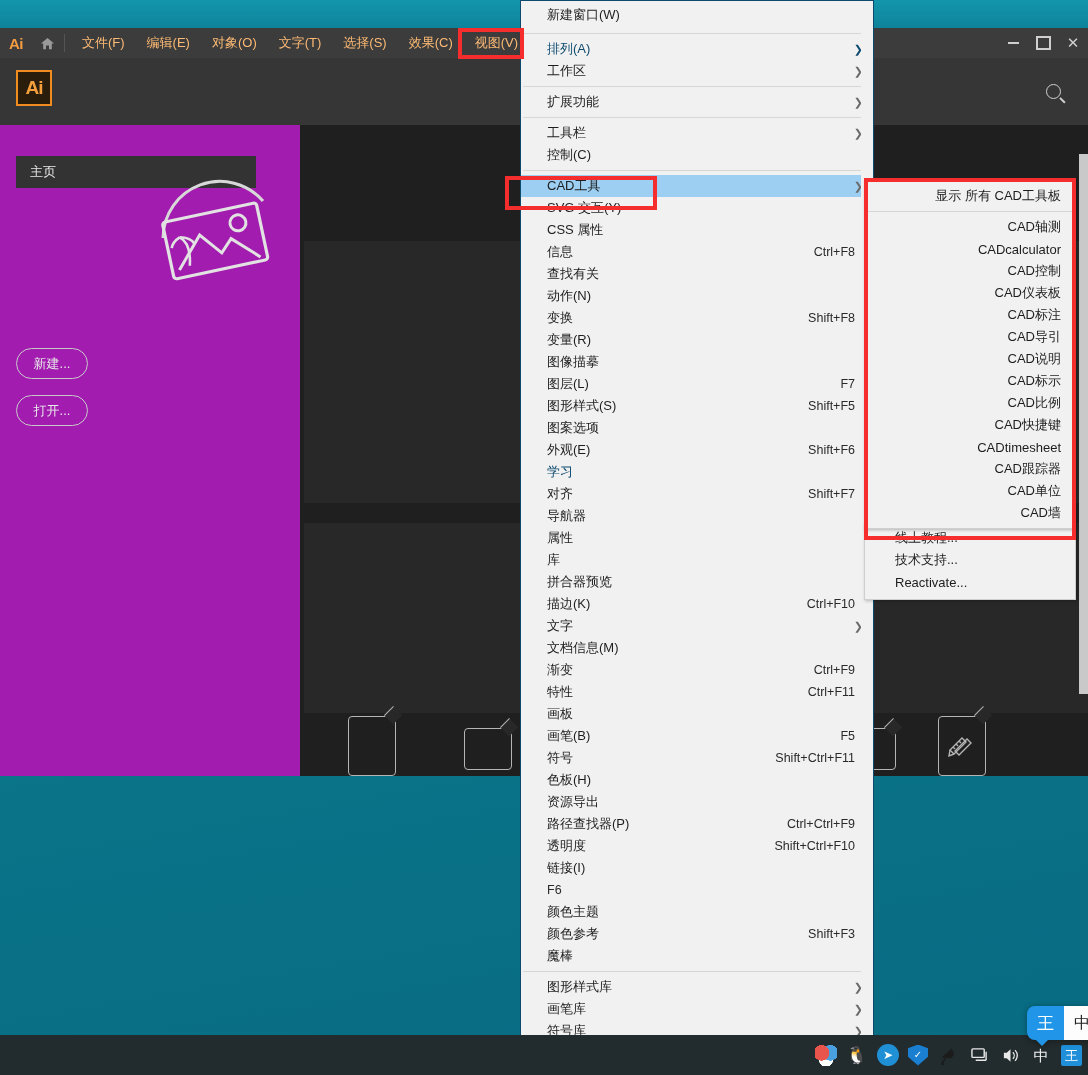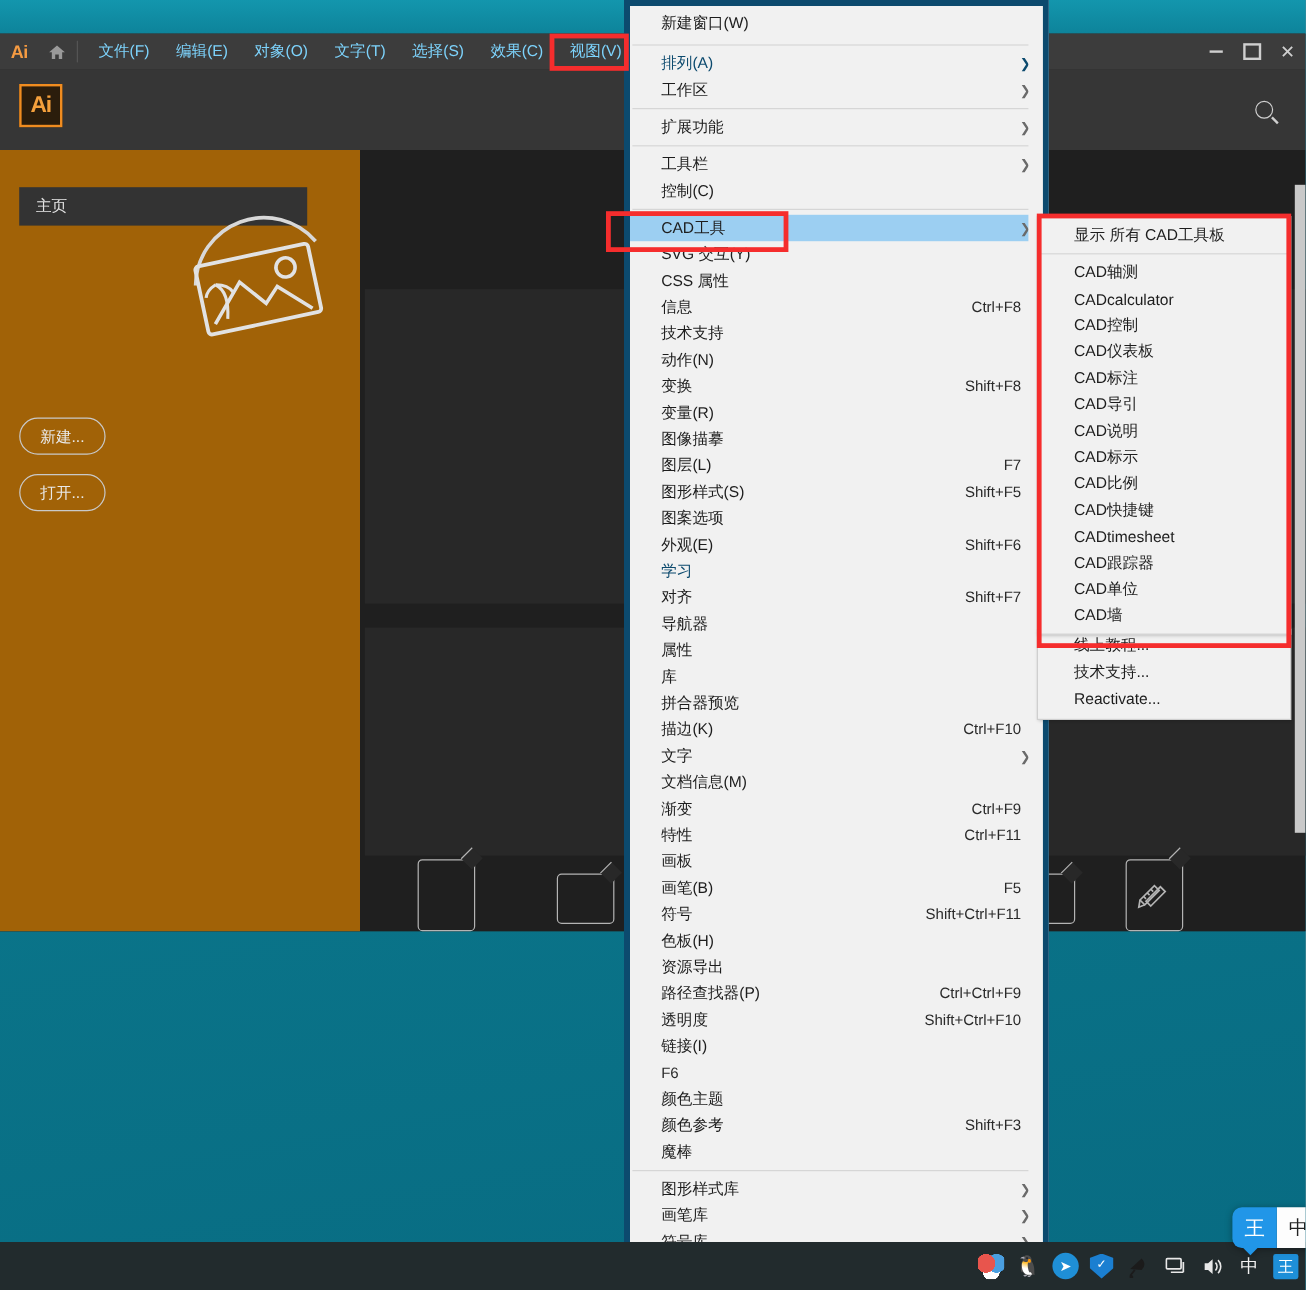--- a/index.html
+++ b/index.html
@@ -99,21 +99,21 @@
     color: #f59b42; font-size: 15px; font-weight: 700; letter-spacing: -0.5px;
   }
   #home-icon {
     width: 30px; height: 30px; display: flex; align-items: center; justify-content: center;
     color: #9a9a9a; font-size: 15px;
   }
   #title-divider { width: 1px; height: 18px; background: #545454; margin: 0 6px 0 2px; }
   #menubar { display: flex; align-items: center; height: 30px; }
   .menu-top {
     padding: 0 11px; height: 30px; line-height: 30px;
-    color: #7dd3fc; font-size: 13px; white-space: nowrap; cursor: default;
+    color: #fdba74; font-size: 13px; white-space: nowrap; cursor: default;
   }
   .menu-top.active { background: #5a5a5a; color: #ffffff; }
 
   #win-controls {
     position: absolute; right: 0; top: 0; height: 30px;
     display: flex; align-items: center;
   }
   .wc {
     width: 30px; height: 30px; display: flex; align-items: center; justify-content: center;
     color: #cfcfcf; font-size: 12px;
@@ -142,21 +142,21 @@
   }
   .mag { width: 15px; height: 15px; border: 1.6px solid #d0d0d0; border-radius: 50%; position: relative; display:block;}
   .mag::after { content:""; position:absolute; width: 1.6px; height: 7px; background: #d0d0d0;
                 right: -1px; bottom: -7px; transform: rotate(-45deg); transform-origin: top; }
 
   
   #ai-body {
     position: absolute; left: 0; top: 97px; width: 1088px; height: 651px;
     background: #1f1f1f;
   }
-  #ai-sidebar { position: absolute; left: 0; top: 0; width: 300px; height: 651px; background: #a16207; }
+  #ai-sidebar { position: absolute; left: 0; top: 0; width: 300px; height: 651px; background: #a21caf; }
   #home-tab {
     position: absolute; left: 16px; top: 31px; width: 240px; height: 32px;
     background: #333333; color: #e6e6e6; font-size: 13px;
     display: flex; align-items: center; padding-left: 14px;
   }
   .pill-btn {
     position: absolute; left: 16px; width: 72px; height: 31px;
     border: 1px solid #c9c9c9; border-radius: 16px;
     color: #e9e9e9; font-size: 13px;
     display: flex; align-items: center; justify-content: center;
@@ -188,21 +188,21 @@
     position: absolute; right: -1px; top: -1px;
     width: 13px; height: 13px; background: #282828;
     border-left: 1.6px solid #b4b4b4;
     transform: rotate(45deg) translate(4px,-5px);
     transform-origin: top right;
   }
 
   
   #win-menu {
     position: absolute; left: 520px; top: 0px; width: 354px; height: 1075px;
-    background: #f1f1f1; border: 5px solid #0c4a6e;
+    background: #f1f1f1; border: 1px solid #0c4a6e;
     font-size: 13px; color: #1d1d1d;
     overflow: hidden;
   }
   .mi {
     height: 22px; display: flex; align-items: center;
     padding: 0 14px 0 26px; position: relative; white-space: nowrap;
   }
   .mi.tall { height: 28px; }
   .mi .label { flex: 1; }
   .mi .accel { color: #2a2a2a; font-size: 12.5px; padding-right: 4px; }
@@ -215,21 +215,21 @@
     background: #f1f1f1;
   }
 
   
   #cad-menu {
     position: absolute; left: 864px; top: 180px; width: 212px;
     background: #f1f1f1; border: 1px solid #cfcfcf;
     font-size: 13px; color: #1d1d1d; padding: 4px 0 4px 0;
     box-shadow: 1px 1px 3px rgba(0,0,0,.25);
   }
-  #cad-menu .mi { padding-left: 30px; height: 22px; }
+  #cad-menu .mi { padding-left: 30px; height: 22px; text-align: right; }
 
   
   #help-menu {
     position: absolute; left: 864px; top: 524px; width: 212px;
     background: #f1f1f1; border: 1px solid #cfcfcf;
     font-size: 13px; color: #1d1d1d; padding: 2px 0 6px 0;
     box-shadow: 1px 1px 3px rgba(0,0,0,.25);
   }
   #help-menu .mi { padding-left: 30px; height: 22px; }
 
@@ -432,21 +432,21 @@
         <span class="label">SVG 交互(Y)</span>
       </div>
       <div class="mi">
         <span class="label">CSS 属性</span>
       </div>
       <div class="mi">
         <span class="label">信息</span>
         <span class="accel">Ctrl+F8</span>
       </div>
       <div class="mi">
-        <span class="label">技术支持</span>
+        <span class="label">查找有关</span>
       </div>
       <div class="mi">
         <span class="label">动作(N)</span>
       </div>
       <div class="mi">
         <span class="label">变换</span>
         <span class="accel">Shift+F8</span>
       </div>
       <div class="mi">
         <span class="label">变量(R)</span>

